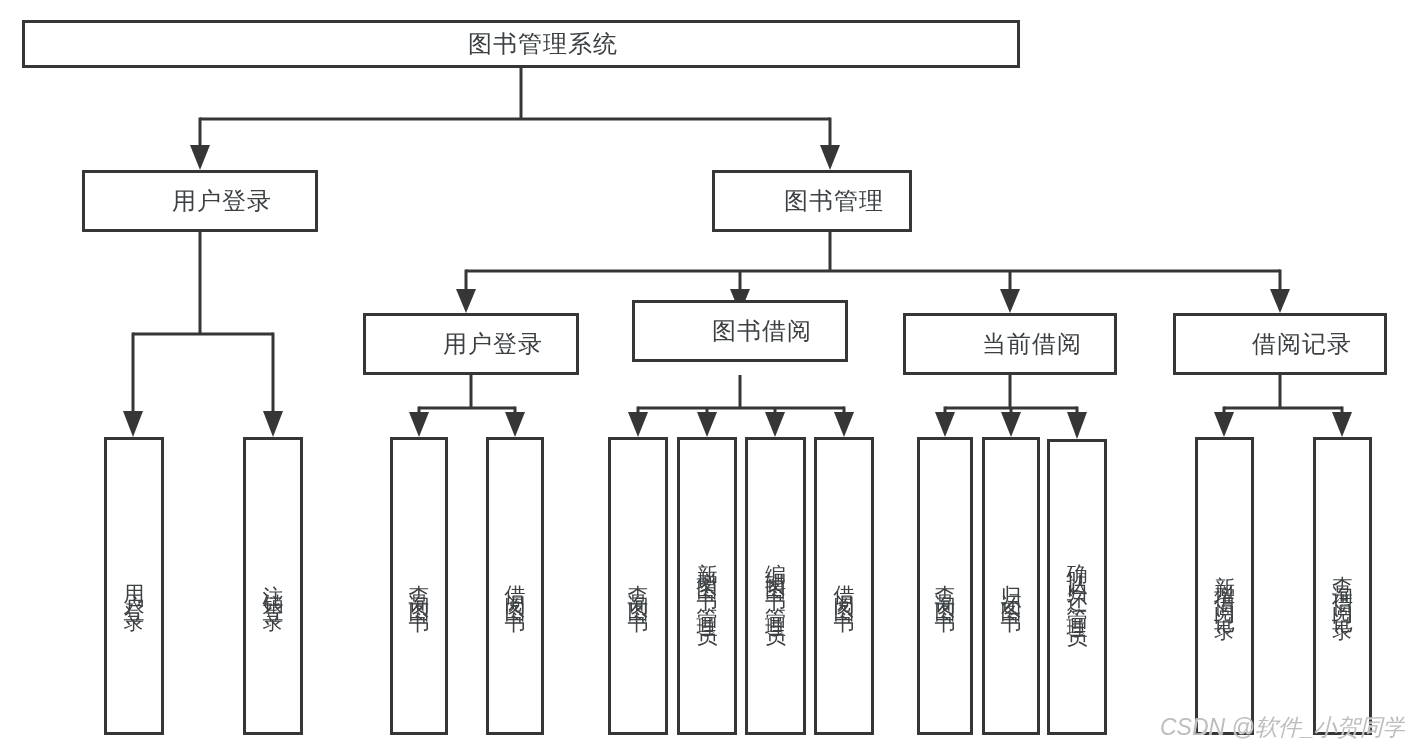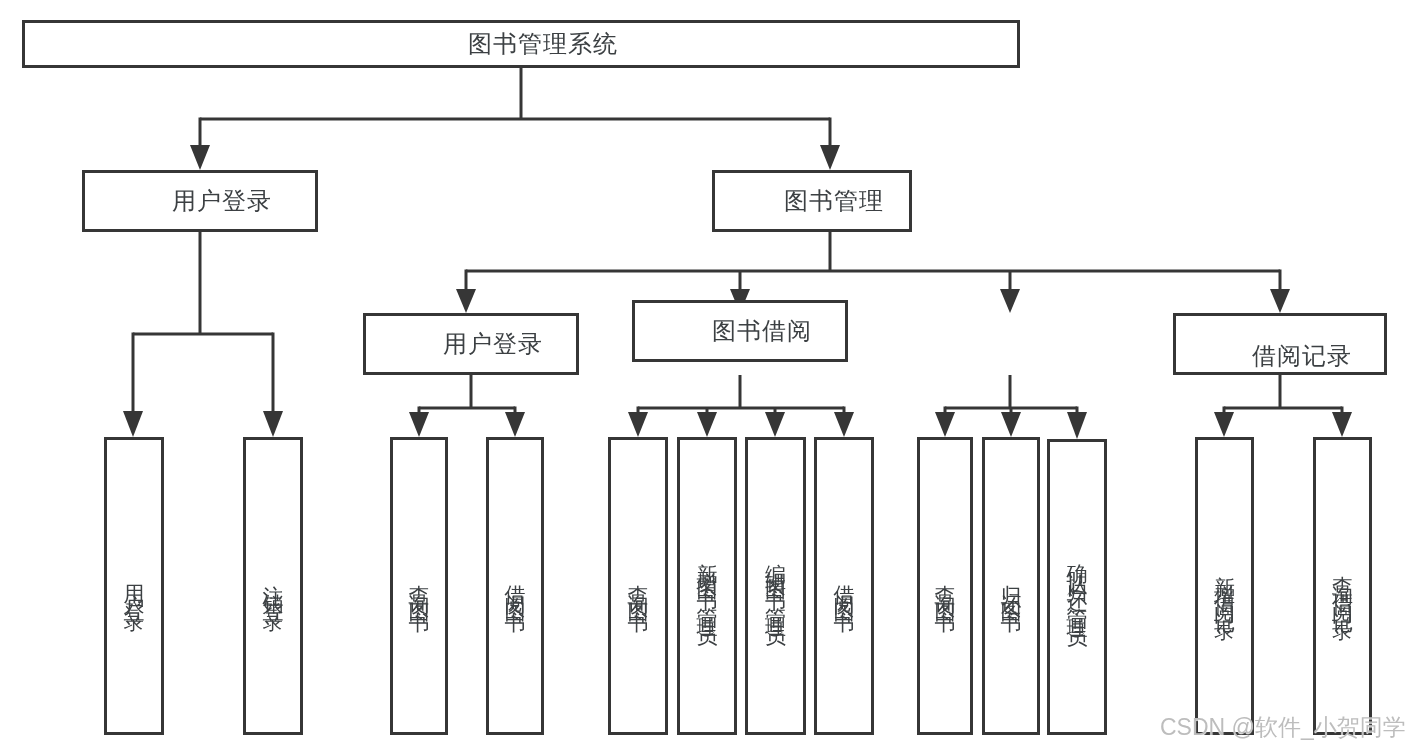--- a/index.html
+++ b/index.html
@@ -15,21 +15,21 @@
     display:flex; align-items:center; justify-content:center;
     color:#3c4043;
   }
   .hbox { font-size:24px; letter-spacing:1px;padding-left:44px; }
   .root  { left:22px;  top:20px;  width:998px; height:48px; }
   .n-user-login { left:82px;  top:170px; width:236px; height:62px; }
   .n-book-mgmt  { left:712px; top:170px; width:200px; height:62px; }
   .n-new-rec    { left:363px; top:313px; width:216px; height:62px; }
   .n-borrowing  { left:632px; top:300px; width:216px; height:62px; }
   .n-current    { left:903px; top:313px; width:214px; height:62px; }
-  .n-records    { left:1173px;top:313px; width:214px; height:62px;align-items:flex-end; }
+  .n-records    { left:1173px;top:313px; width:214px; height:62px; }
   .vbox { top:437px; height:298px; }
   .vbox > span {
     writing-mode:vertical-rl; text-orientation:mixed;
     font-size:21px; letter-spacing:9px; color:#3c4043;
   }
   .l1  { left:104px;  width:60px; }
   .l2  { left:243px;  width:60px; }
   .l3  { left:390px;  width:58px; }
   .l4  { left:486px;  width:58px; }
   .l5  { left:608px;  width:60px; }
@@ -38,20 +38,21 @@
   .l8  { left:814px;  width:60px; }
   .l9  { left:917px;  width:56px; }
   .l10 { left:982px;  width:58px; }
   .l11 { left:1047px; width:60px; top:439px; height:296px; }
   .l12 { left:1195px; width:59px; }
   .l13 { left:1313px; width:59px; }
   .watermark {
     position:absolute; left:1160px; top:712px; z-index:5;
     font-size:23px; color:#bdbdbd; white-space:nowrap;
     text-shadow:0 1px 1px #ffffff;
+    font-style:italic;
   }
 </style>
 </head>
 <body>
 
 <div class="stage">
 
   <svg class="svglayer" width="1405" height="747" viewBox="0 0 1405 747" xmlns="http://www.w3.org/2000/svg">
     <g stroke="#363636" stroke-width="3" fill="none">
 
@@ -128,20 +129,23 @@
   <div class="box hbox n-book-mgmt">
     <span>图书管理</span>
   </div>
 
   <div class="box hbox n-new-rec">
     <span>用户登录</span>
   </div>
   <div class="box hbox n-borrowing">
     <span>图书借阅</span>
   </div>
+  <div class="box hbox n-current">
+    <span>当前借阅</span>
+  </div>
   <div class="box hbox n-records">
     <span>借阅记录</span>
   </div>
 
   <div class="box vbox l1">
     <span>用户登录</span>
   </div>
   <div class="box vbox l2">
     <span>注销登录</span>
   </div>

